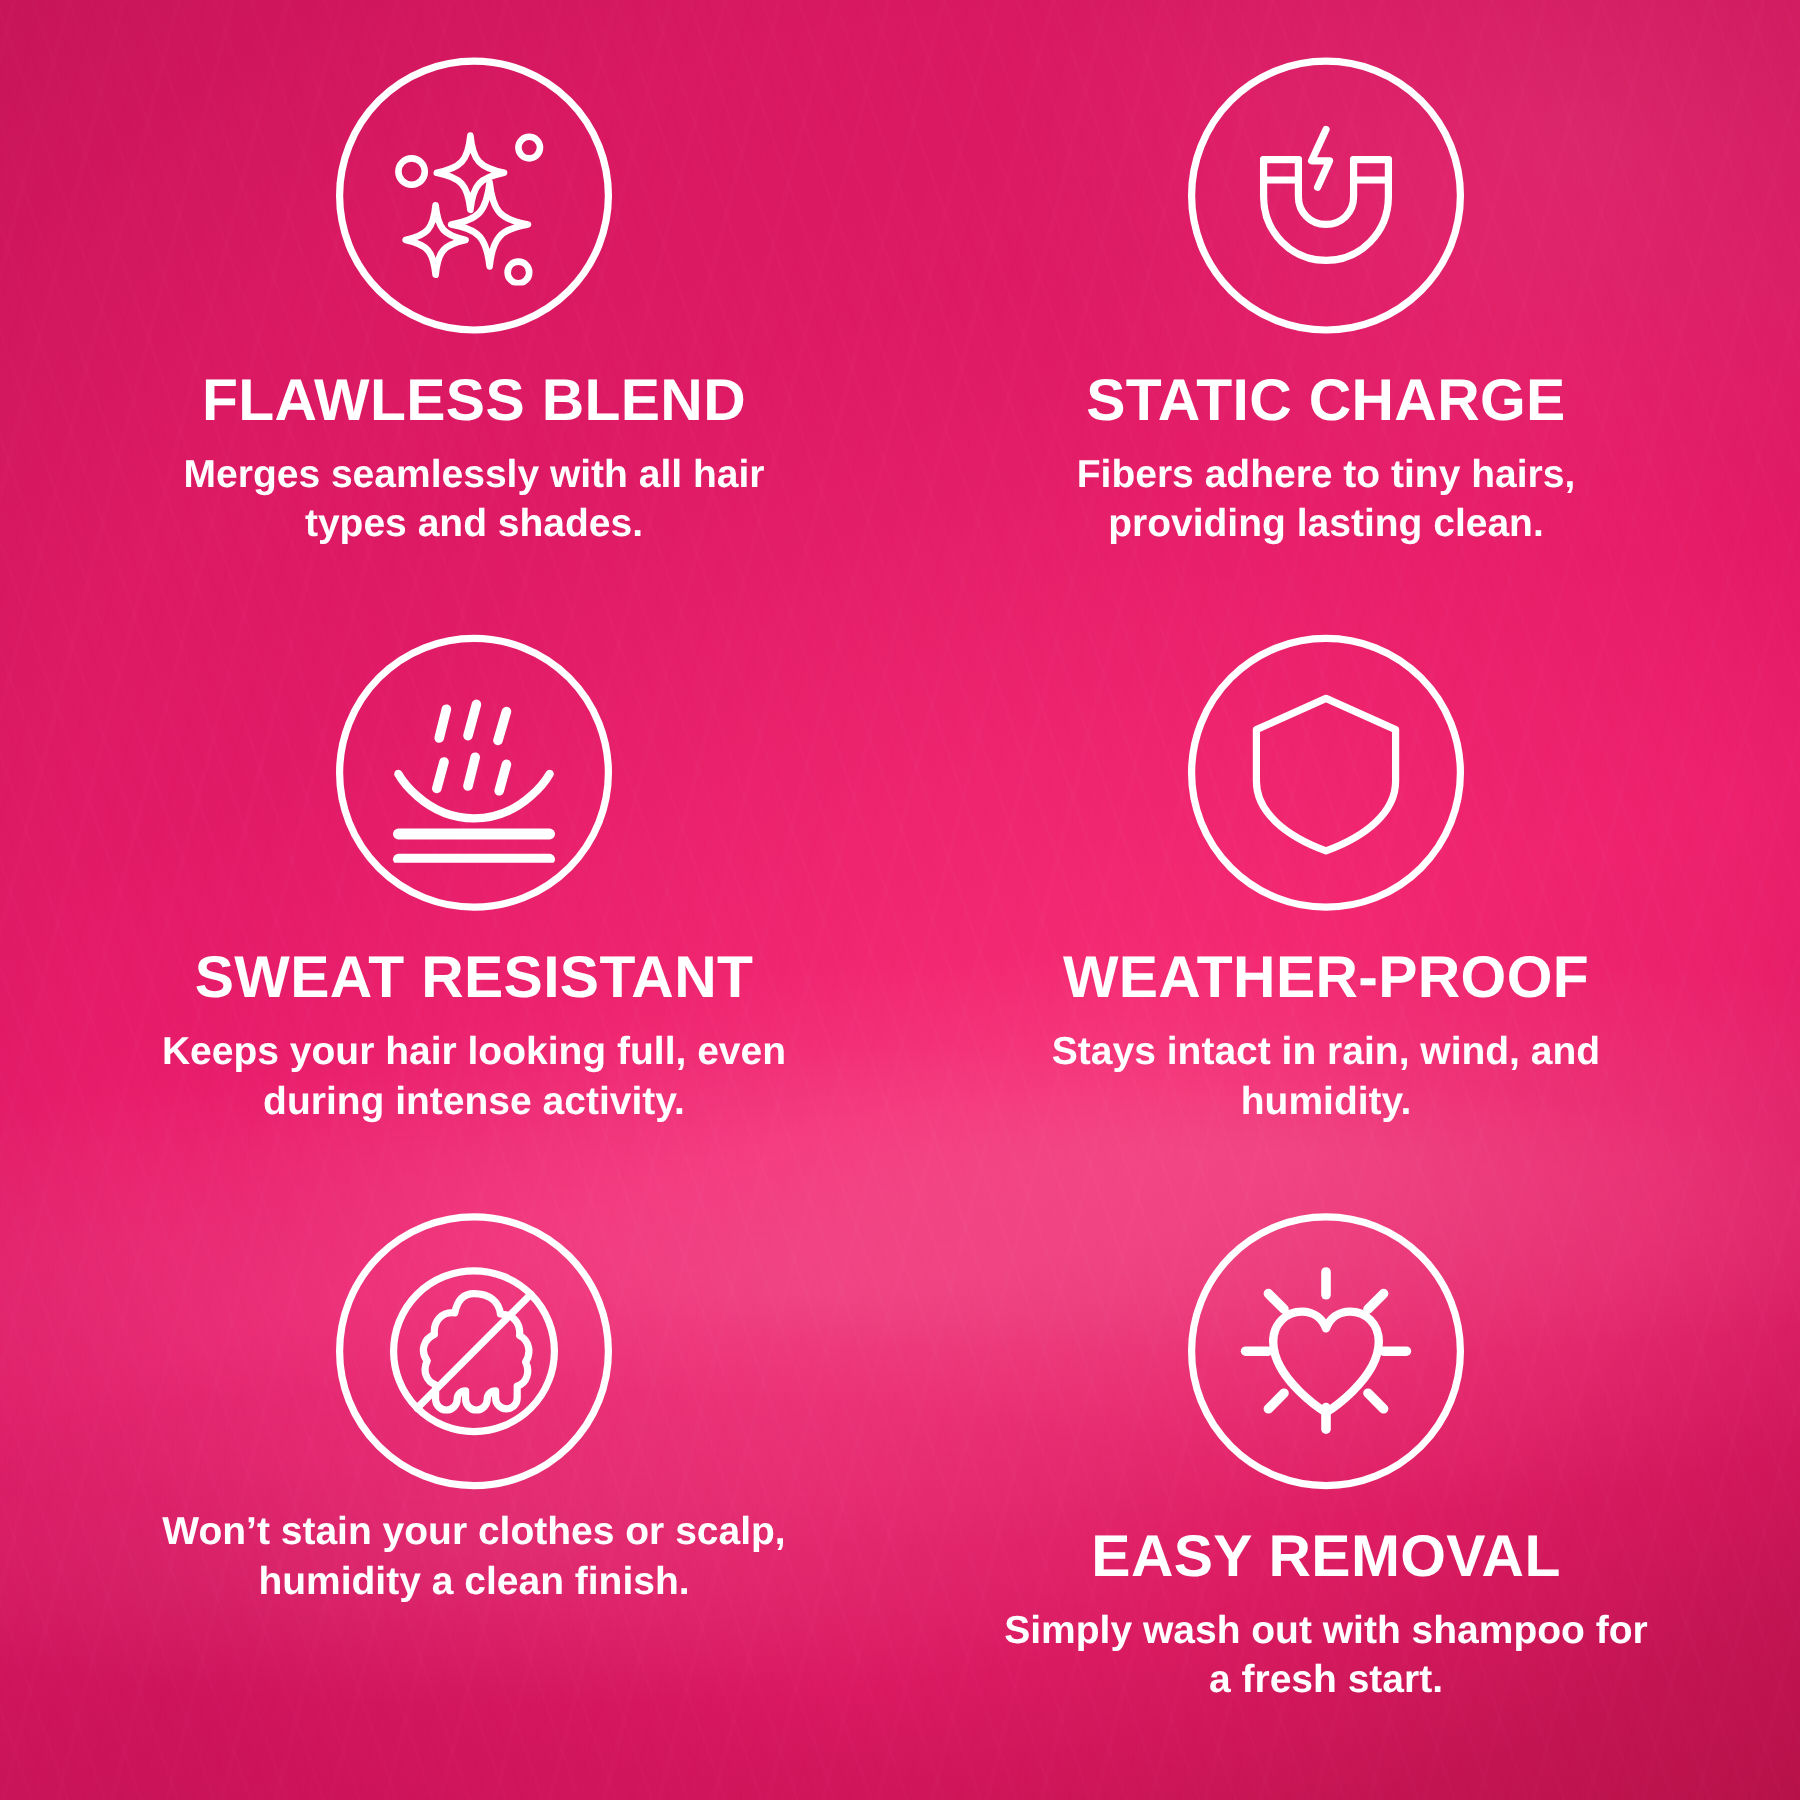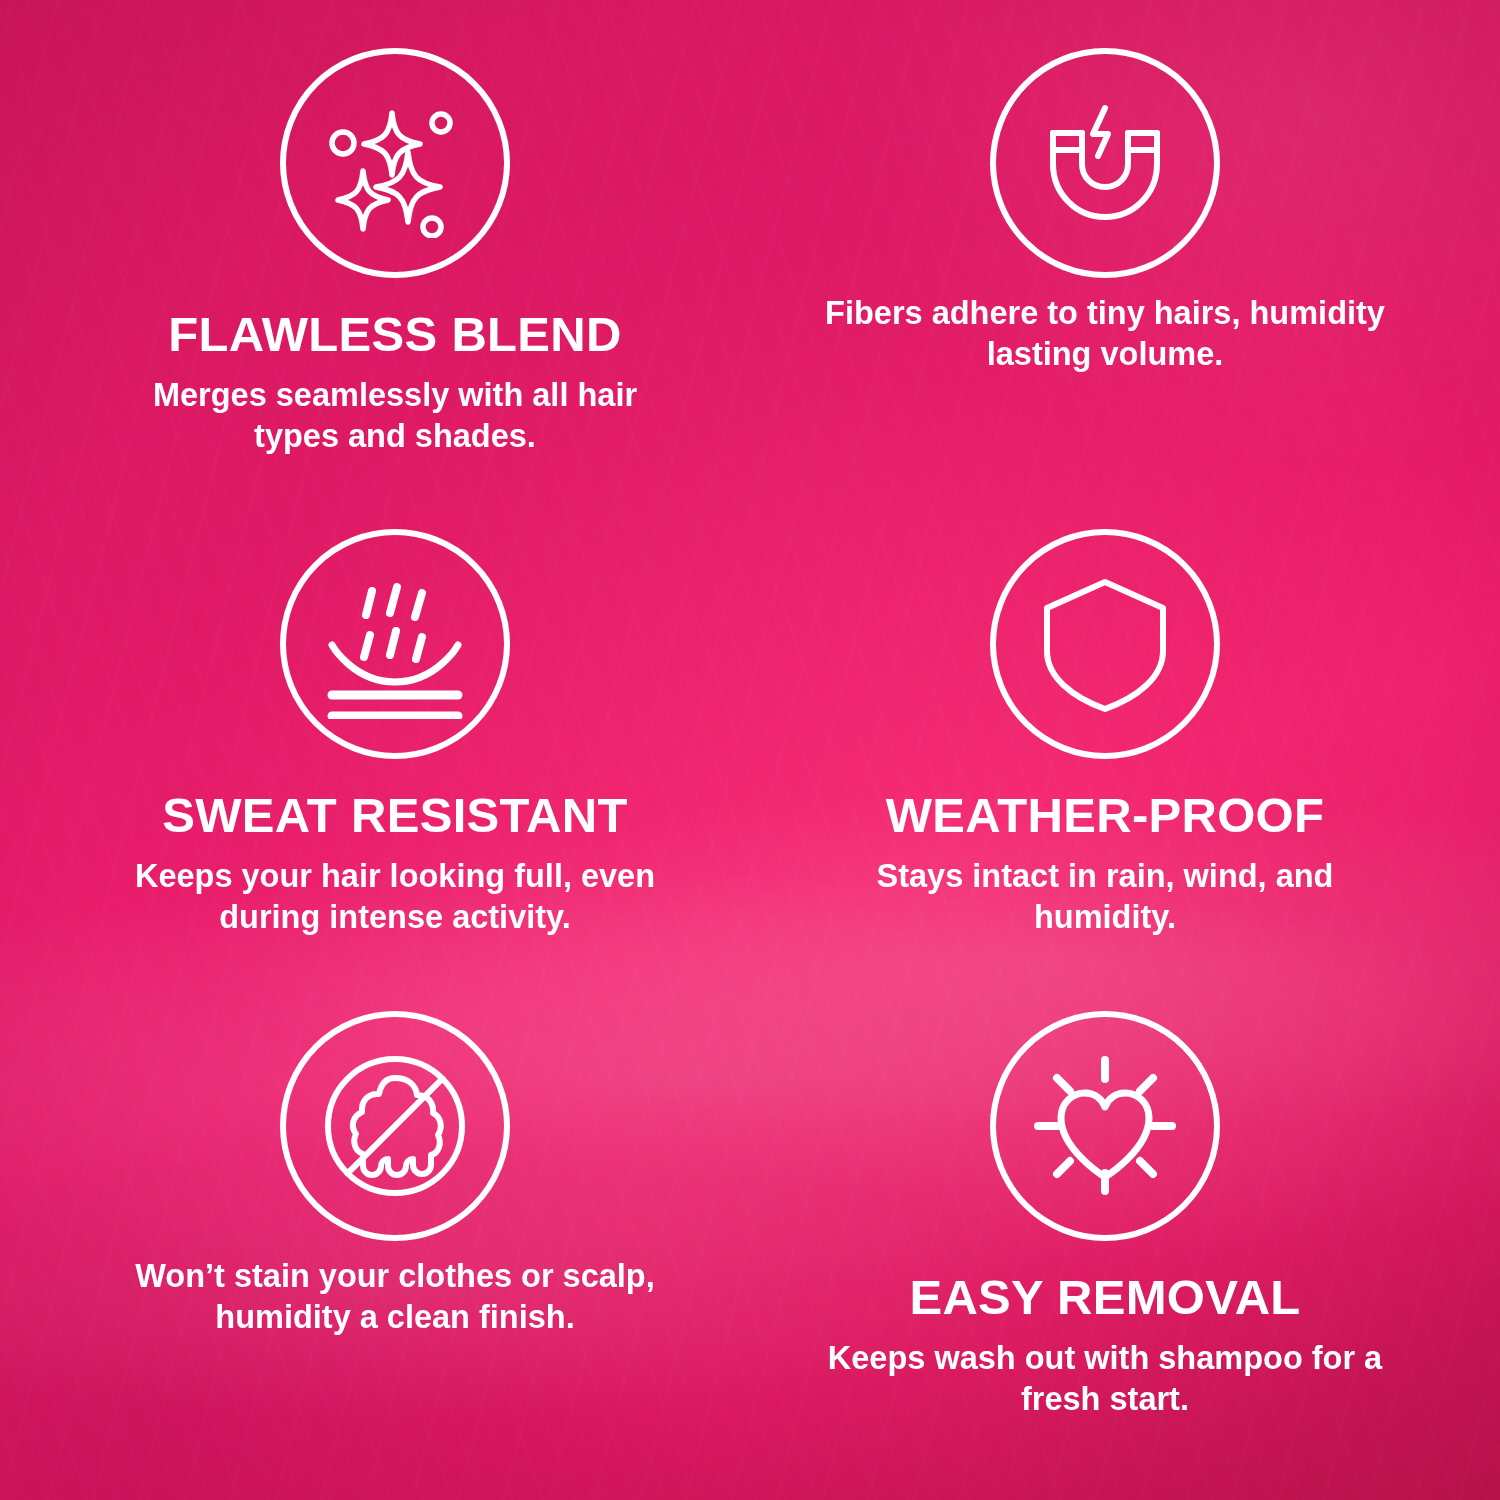--- a/index.html
+++ b/index.html
@@ -127,21 +127,22 @@
     <div class="feature-card">
       <div class="icon-circle">
         <svg width="150" height="150" viewBox="0 0 150 150" fill="none" stroke="#ffffff" stroke-width="6" stroke-linejoin="round" stroke-linecap="round">
           <path d="M23 45 L23 76 C23 105.7 46.3 129 75 129 C103.7 129 127 105.7 127 76 L127 45"></path>
           <path d="M52 45 L52 76 C52 89 62 99 75 99 C88 99 98 89 98 76 L98 45"></path>
           <path d="M23 45 L52 45 M23 62 L52 62"></path>
           <path d="M98 45 L127 45 M98 62 L127 62"></path>
           <path d="M75 20 L63 46 L78 46 L68 68"></path>
         </svg>
       </div>
-      <div class="feature-desc">Fibers adhere to tiny hairs, humidity lasting volume.</div>
+      <div class="feature-title">STATIC CHARGE</div>
+      <div class="feature-desc">Fibers adhere to tiny hairs, providing lasting clean.</div>
     </div>
 
     <div class="feature-card">
       <div class="icon-circle">
         <svg width="150" height="150" viewBox="0 0 150 150" fill="none" stroke="#ffffff" stroke-width="7" stroke-linejoin="round" stroke-linecap="round">
           <g stroke-width="8">
             <path d="M52 22 L46 46"></path>
             <path d="M77 18 L70 44"></path>
             <path d="M102 24 L95 48"></path>
             <path d="M50 66 L44 88"></path>
@@ -214,17 +215,17 @@
             <path d="M8 75 L27 75"></path>
             <path d="M142 75 L123 75"></path>
             <path d="M27 27 L40 40"></path>
             <path d="M123 27 L110 40"></path>
             <path d="M27 123 L40 110"></path>
             <path d="M123 123 L110 110"></path>
           </g>
         </svg>
       </div>
       <div class="feature-title">EASY REMOVAL</div>
-      <div class="feature-desc">Keeps wash out with shampoo for a fresh start.</div>
+      <div class="feature-desc">Simply wash out with shampoo for a fresh start.</div>
     </div>
 
   </div>
 </div>
 
 </body></html>

